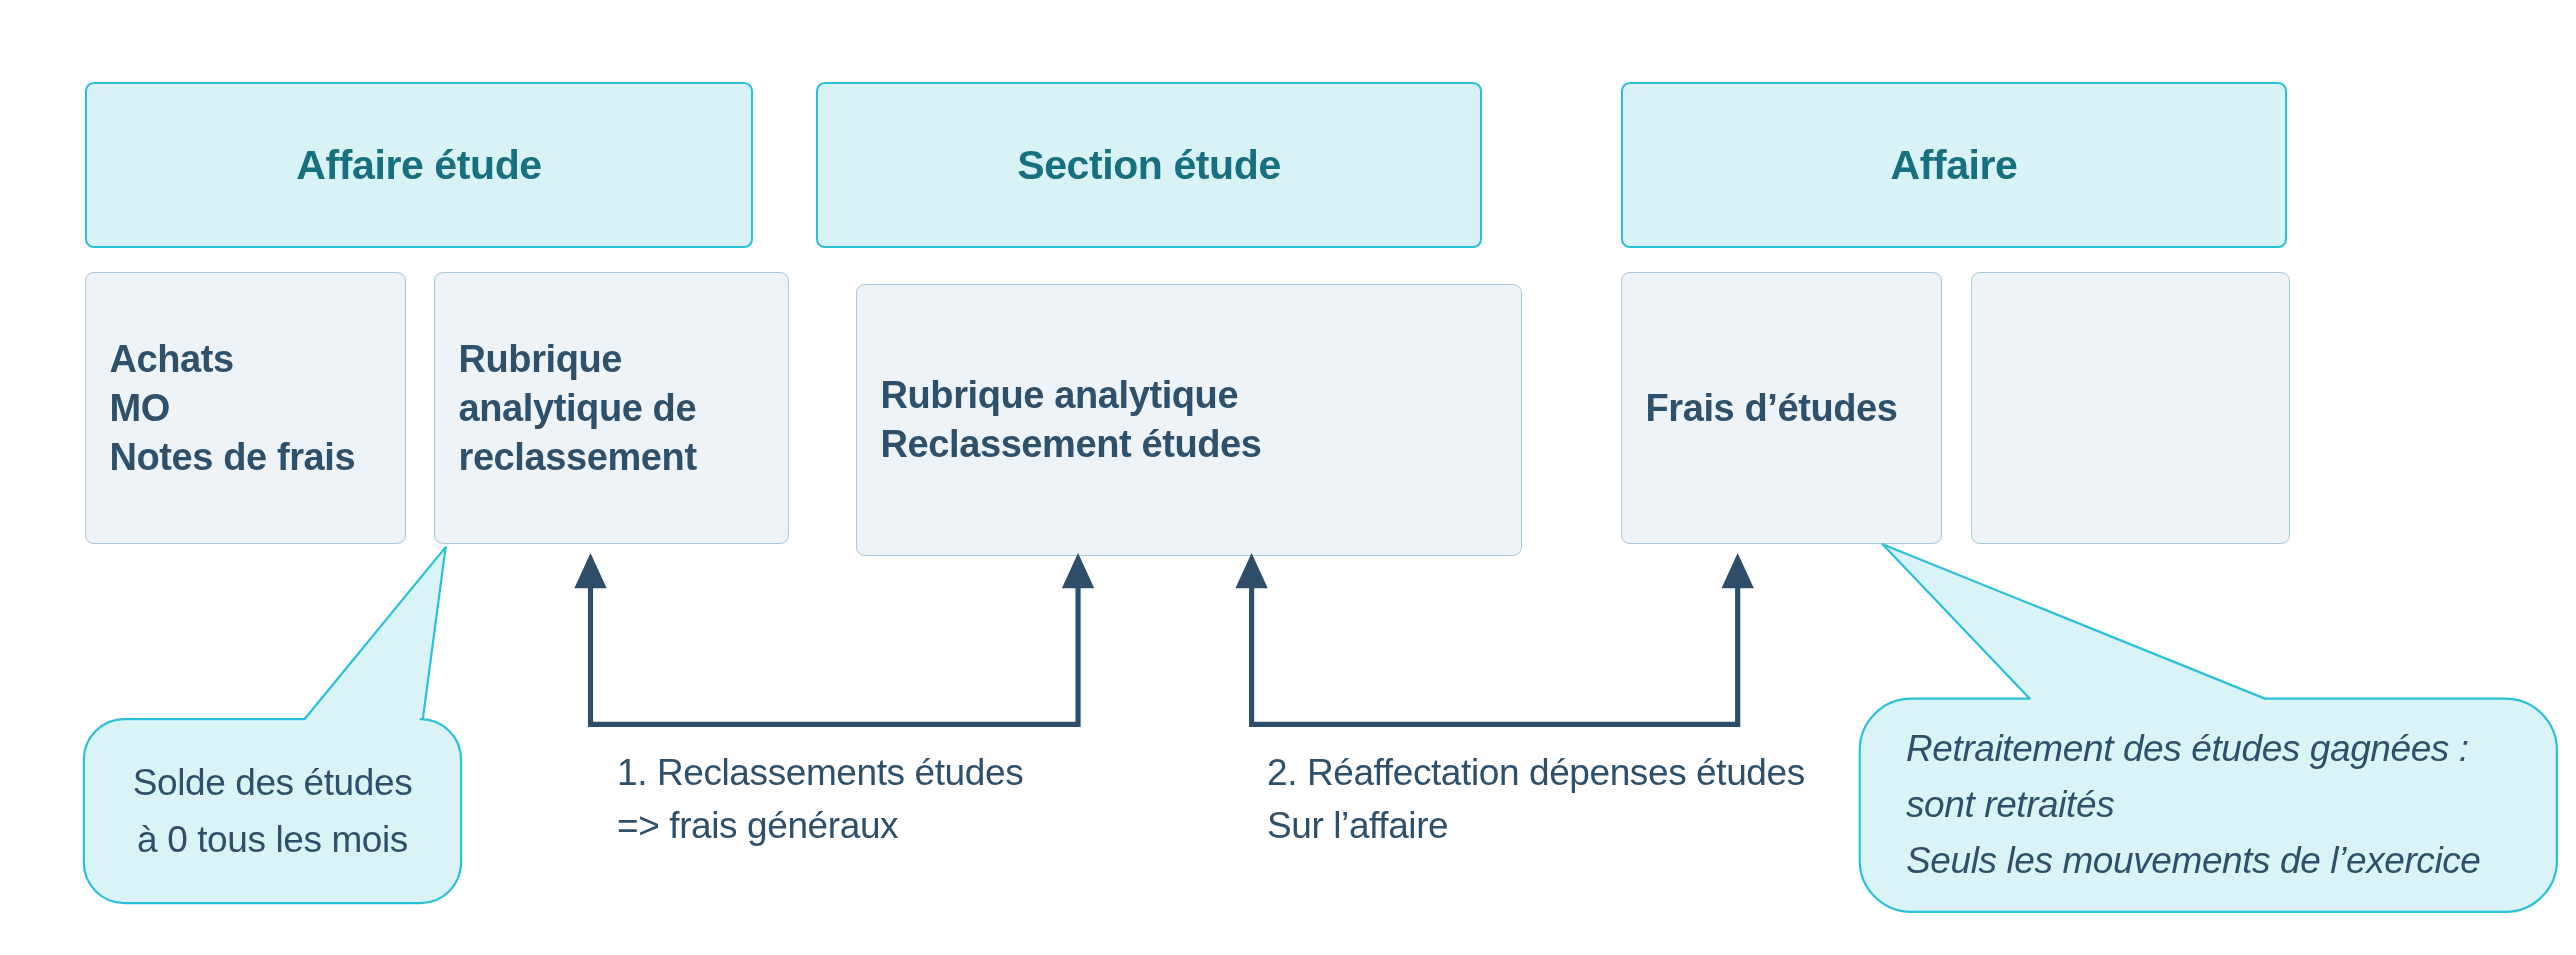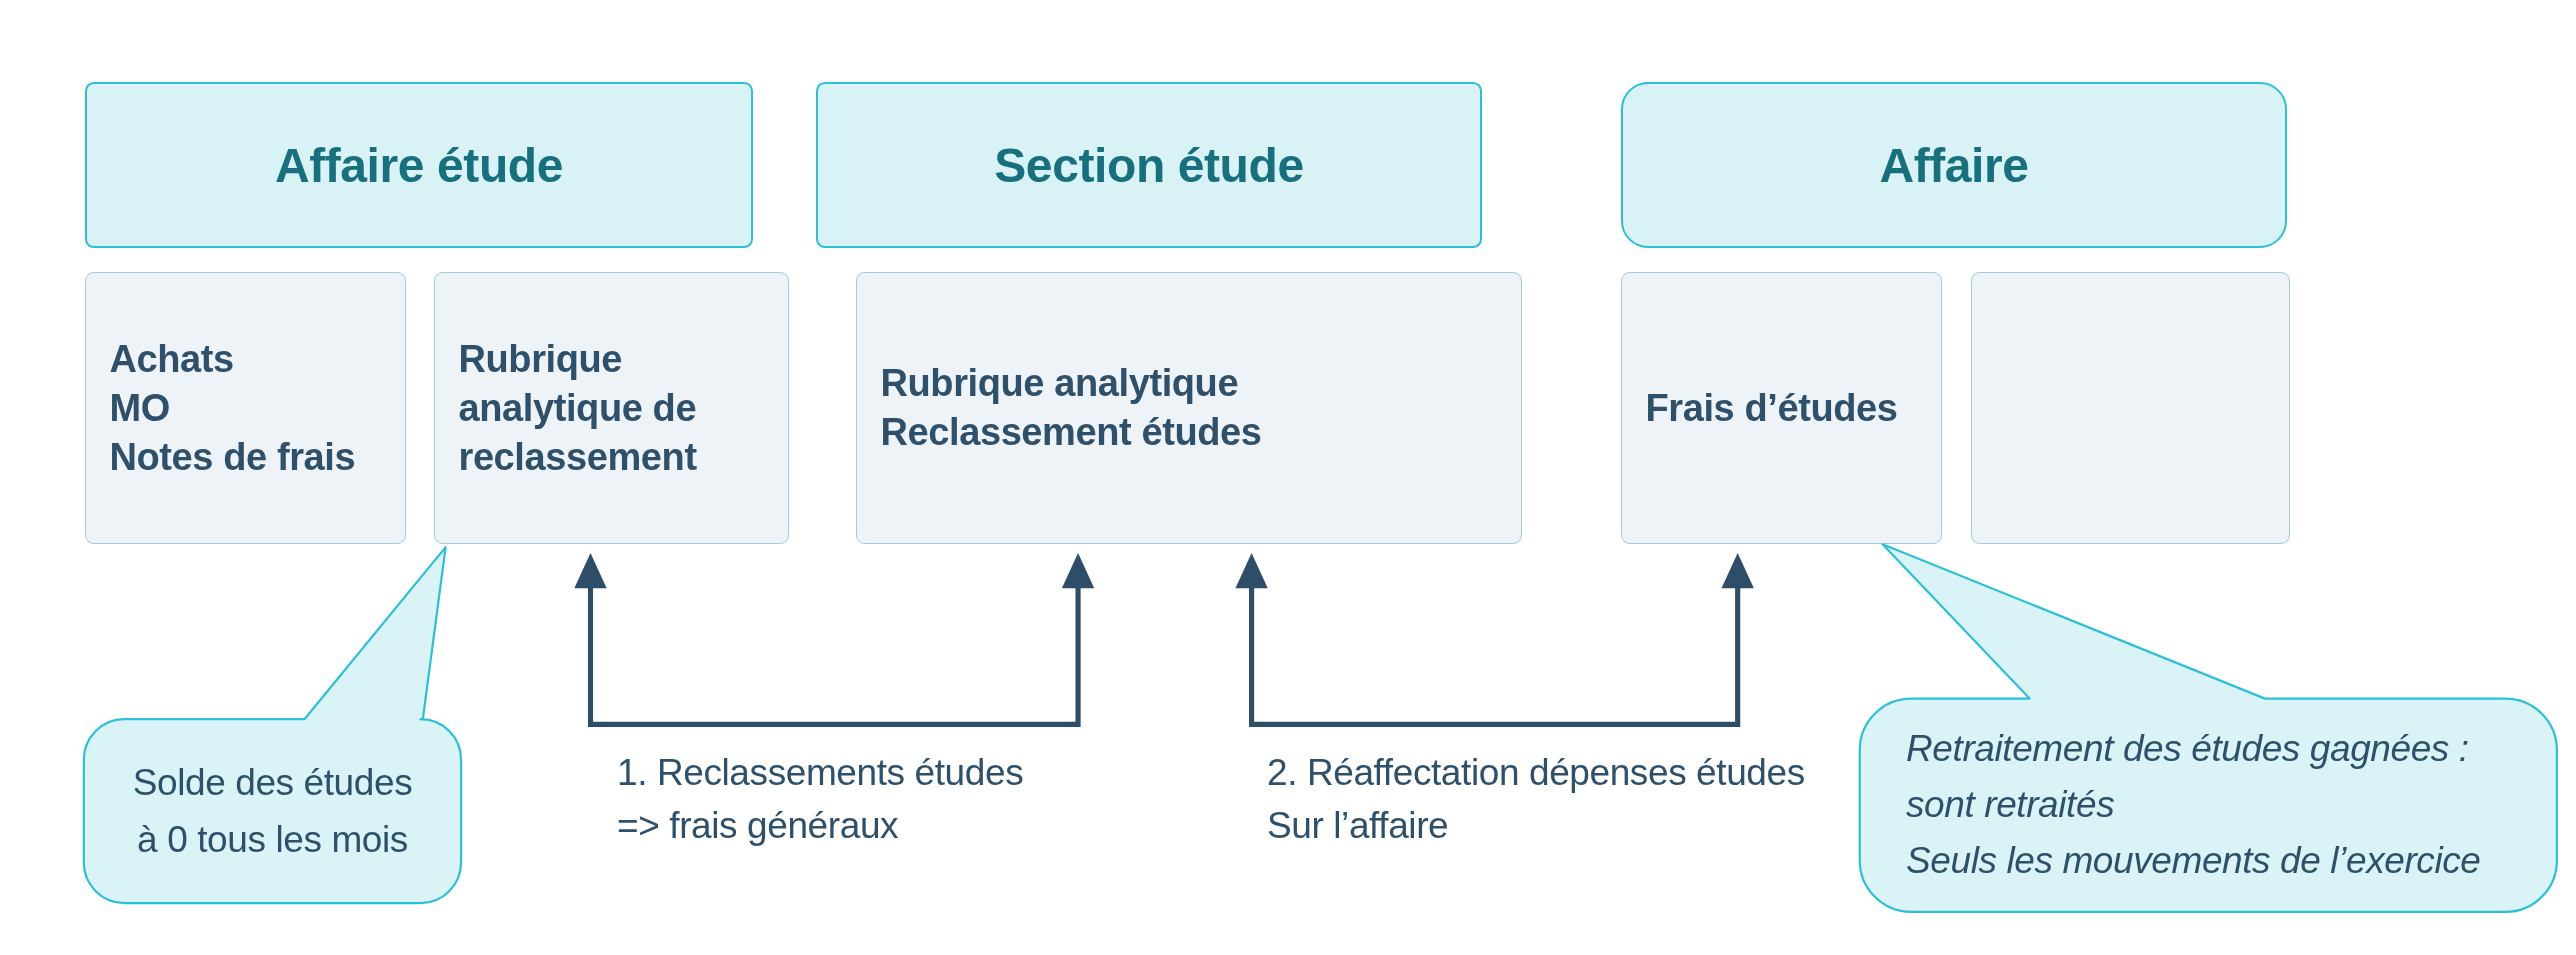--- a/index.html
+++ b/index.html
@@ -15,27 +15,27 @@
     position:absolute;
     top:82px;height:166px;
     background:#d9f2f5;
     border:2.2px solid #2bc0d9;
     border-radius:8.8px;
     display:flex;align-items:center;justify-content:center;
     box-sizing:border-box;
   }
   .hdr .t{
     color:#17707e;
-    font-size:48px;font-weight:bold;
+    font-size:41px;font-weight:bold;
     letter-spacing:-0.4px;
     white-space:nowrap;
   }
   #hdr1{left:85px;width:668px;}
   #hdr2{left:816px;width:666px;}
-  #hdr3{left:1621px;width:666px;border-radius:27px;}
+  #hdr3{left:1621px;width:666px;}
 
   
   .box{
     position:absolute;
     top:272px;height:272px;
     background:#edf3f7;
     border:1.5px solid #a6c8d9;
     border-radius:8.8px;
     display:flex;flex-direction:column;justify-content:center;
     padding-left:23.5px;padding-right:7.4px;
@@ -43,21 +43,21 @@
   }
   .box .ln{
     color:#2e506b;
     font-size:38px;font-weight:bold;
     line-height:49px;
     letter-spacing:-0.4px;
     white-space:nowrap;
   }
   #boxA{left:85px;width:321px;}
   #boxB{left:434px;width:355px;}
-  #boxC{left:856px;width:666px;}
+  #boxC{left:856px;width:666px;margin-top:12px;}
   #boxD{left:1621px;width:321px;}
   #boxE{left:1971px;width:319px;}
 
   
   .overlay{position:absolute;left:0;top:0;width:2576px;height:956px;}
   .bracket{fill:none;stroke:#2e4d68;stroke-width:7;}
   .arrowhead{fill:#2e4d68;stroke:none;}
   .callout-shape{fill:#daf3f6;stroke:#2bc0d9;stroke-width:3;stroke-linejoin:round;}
 
   

